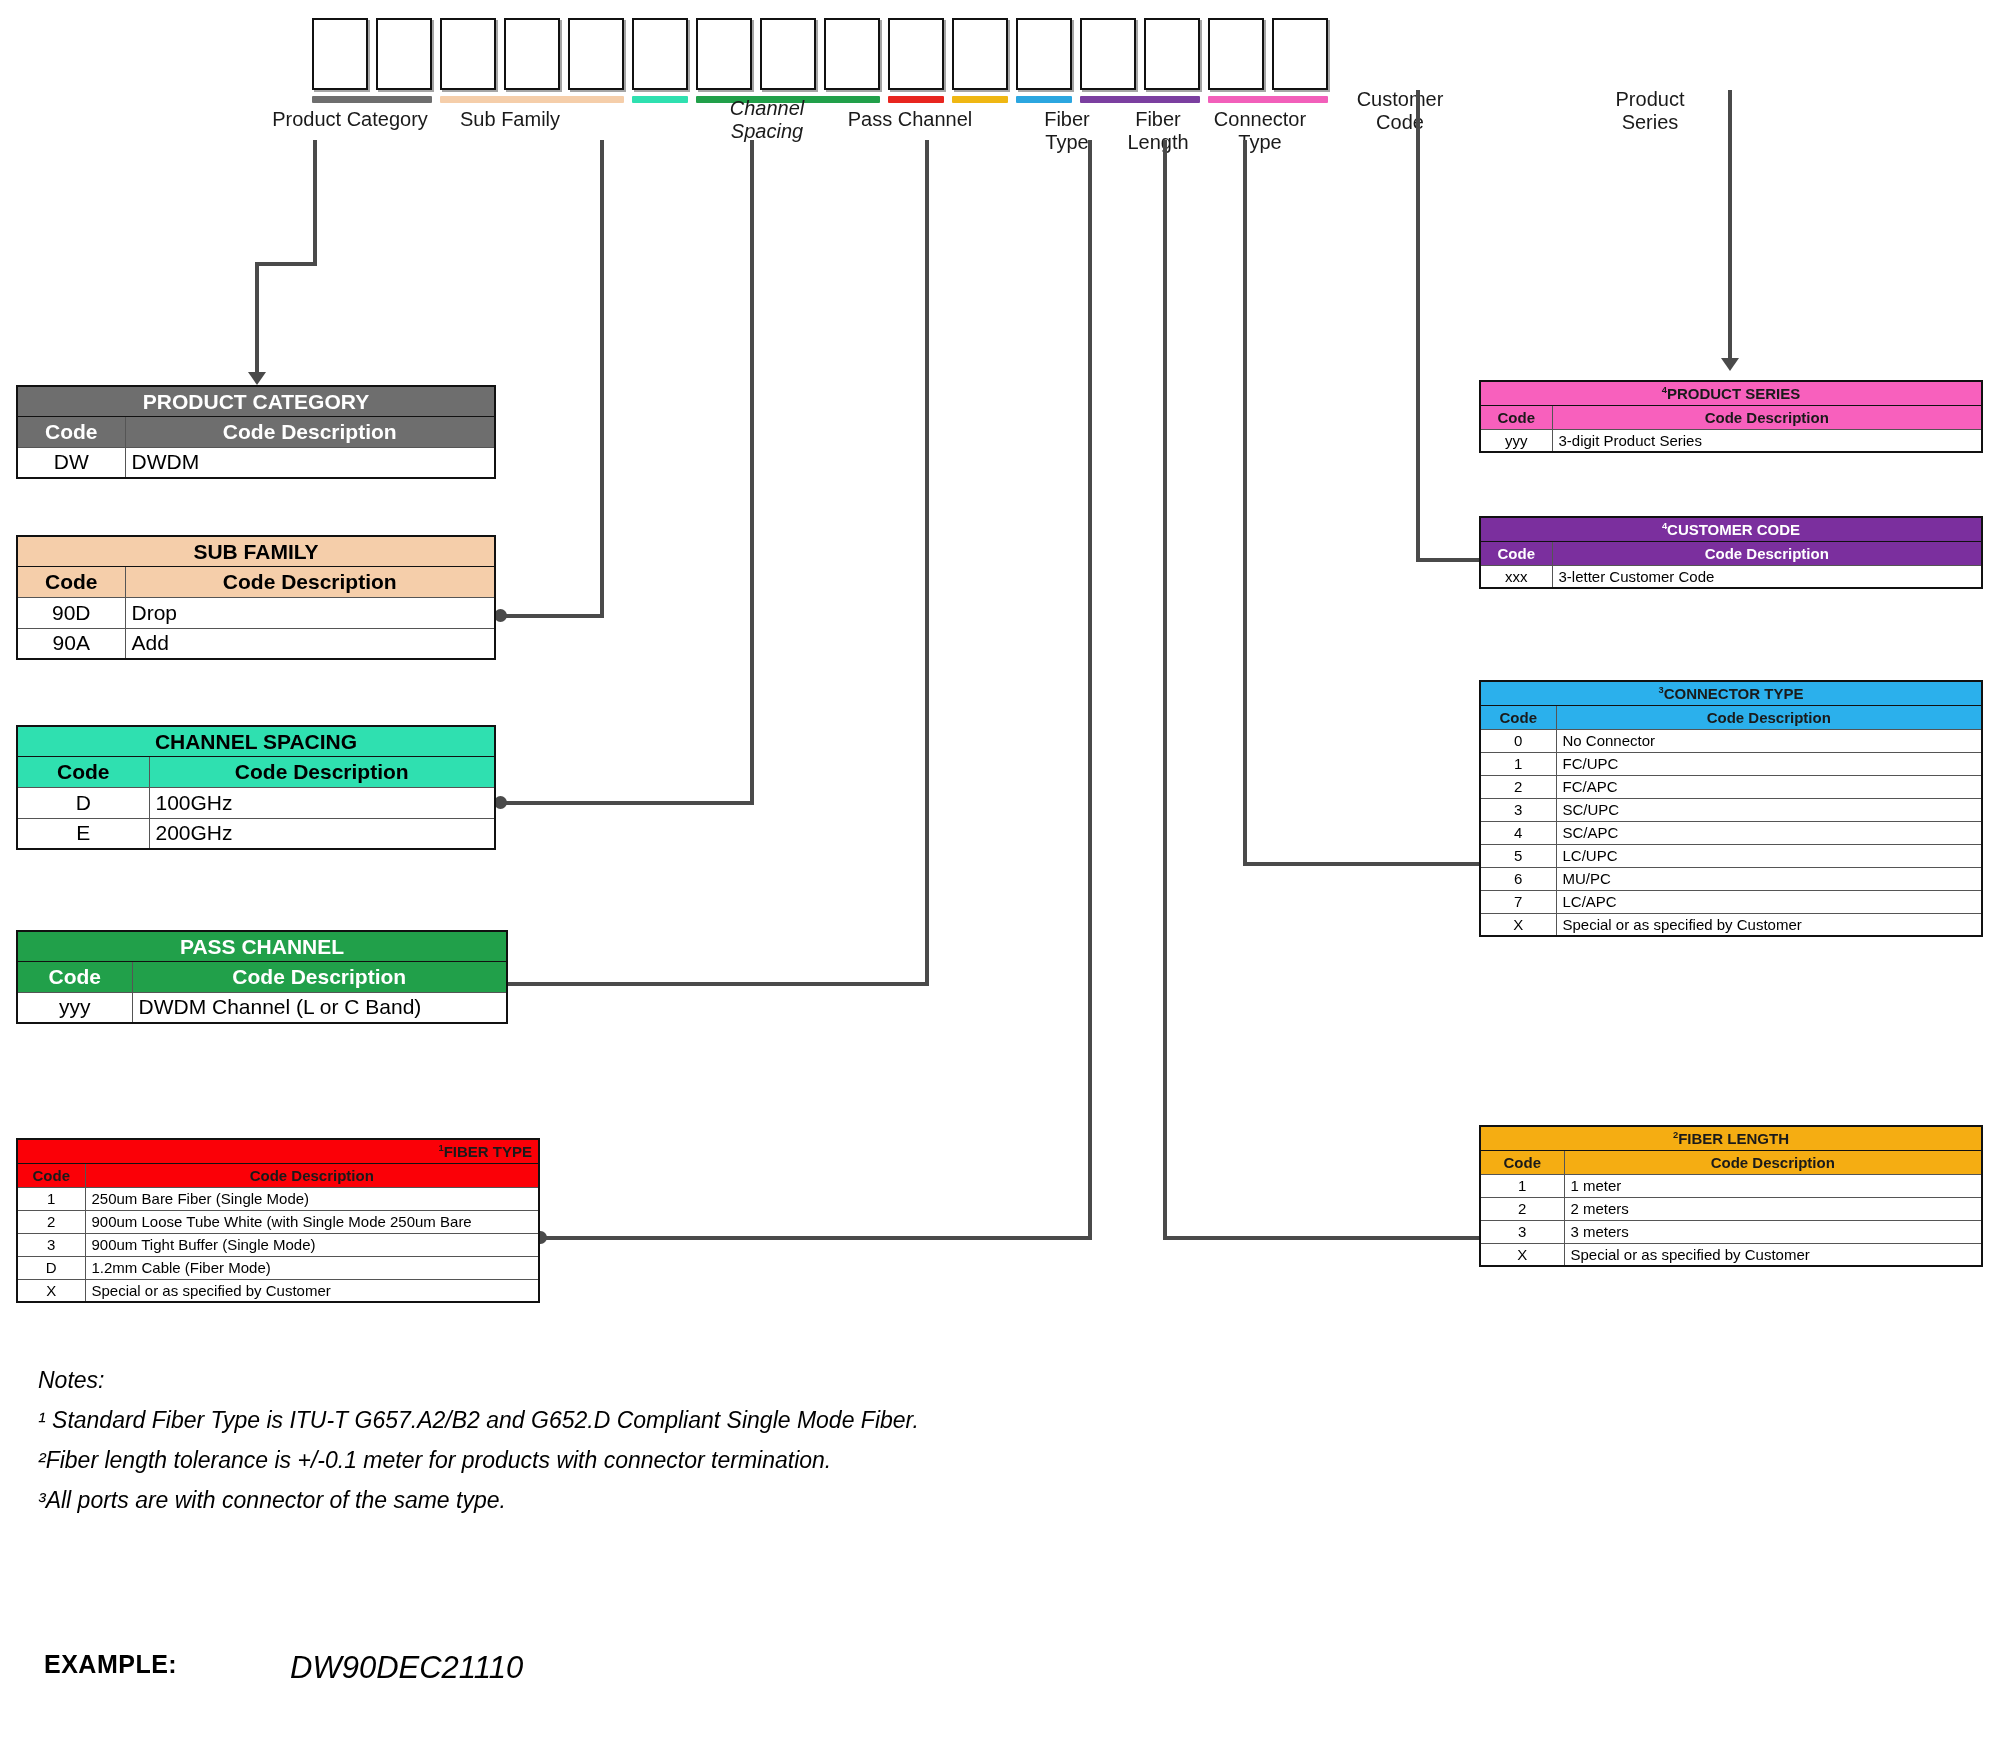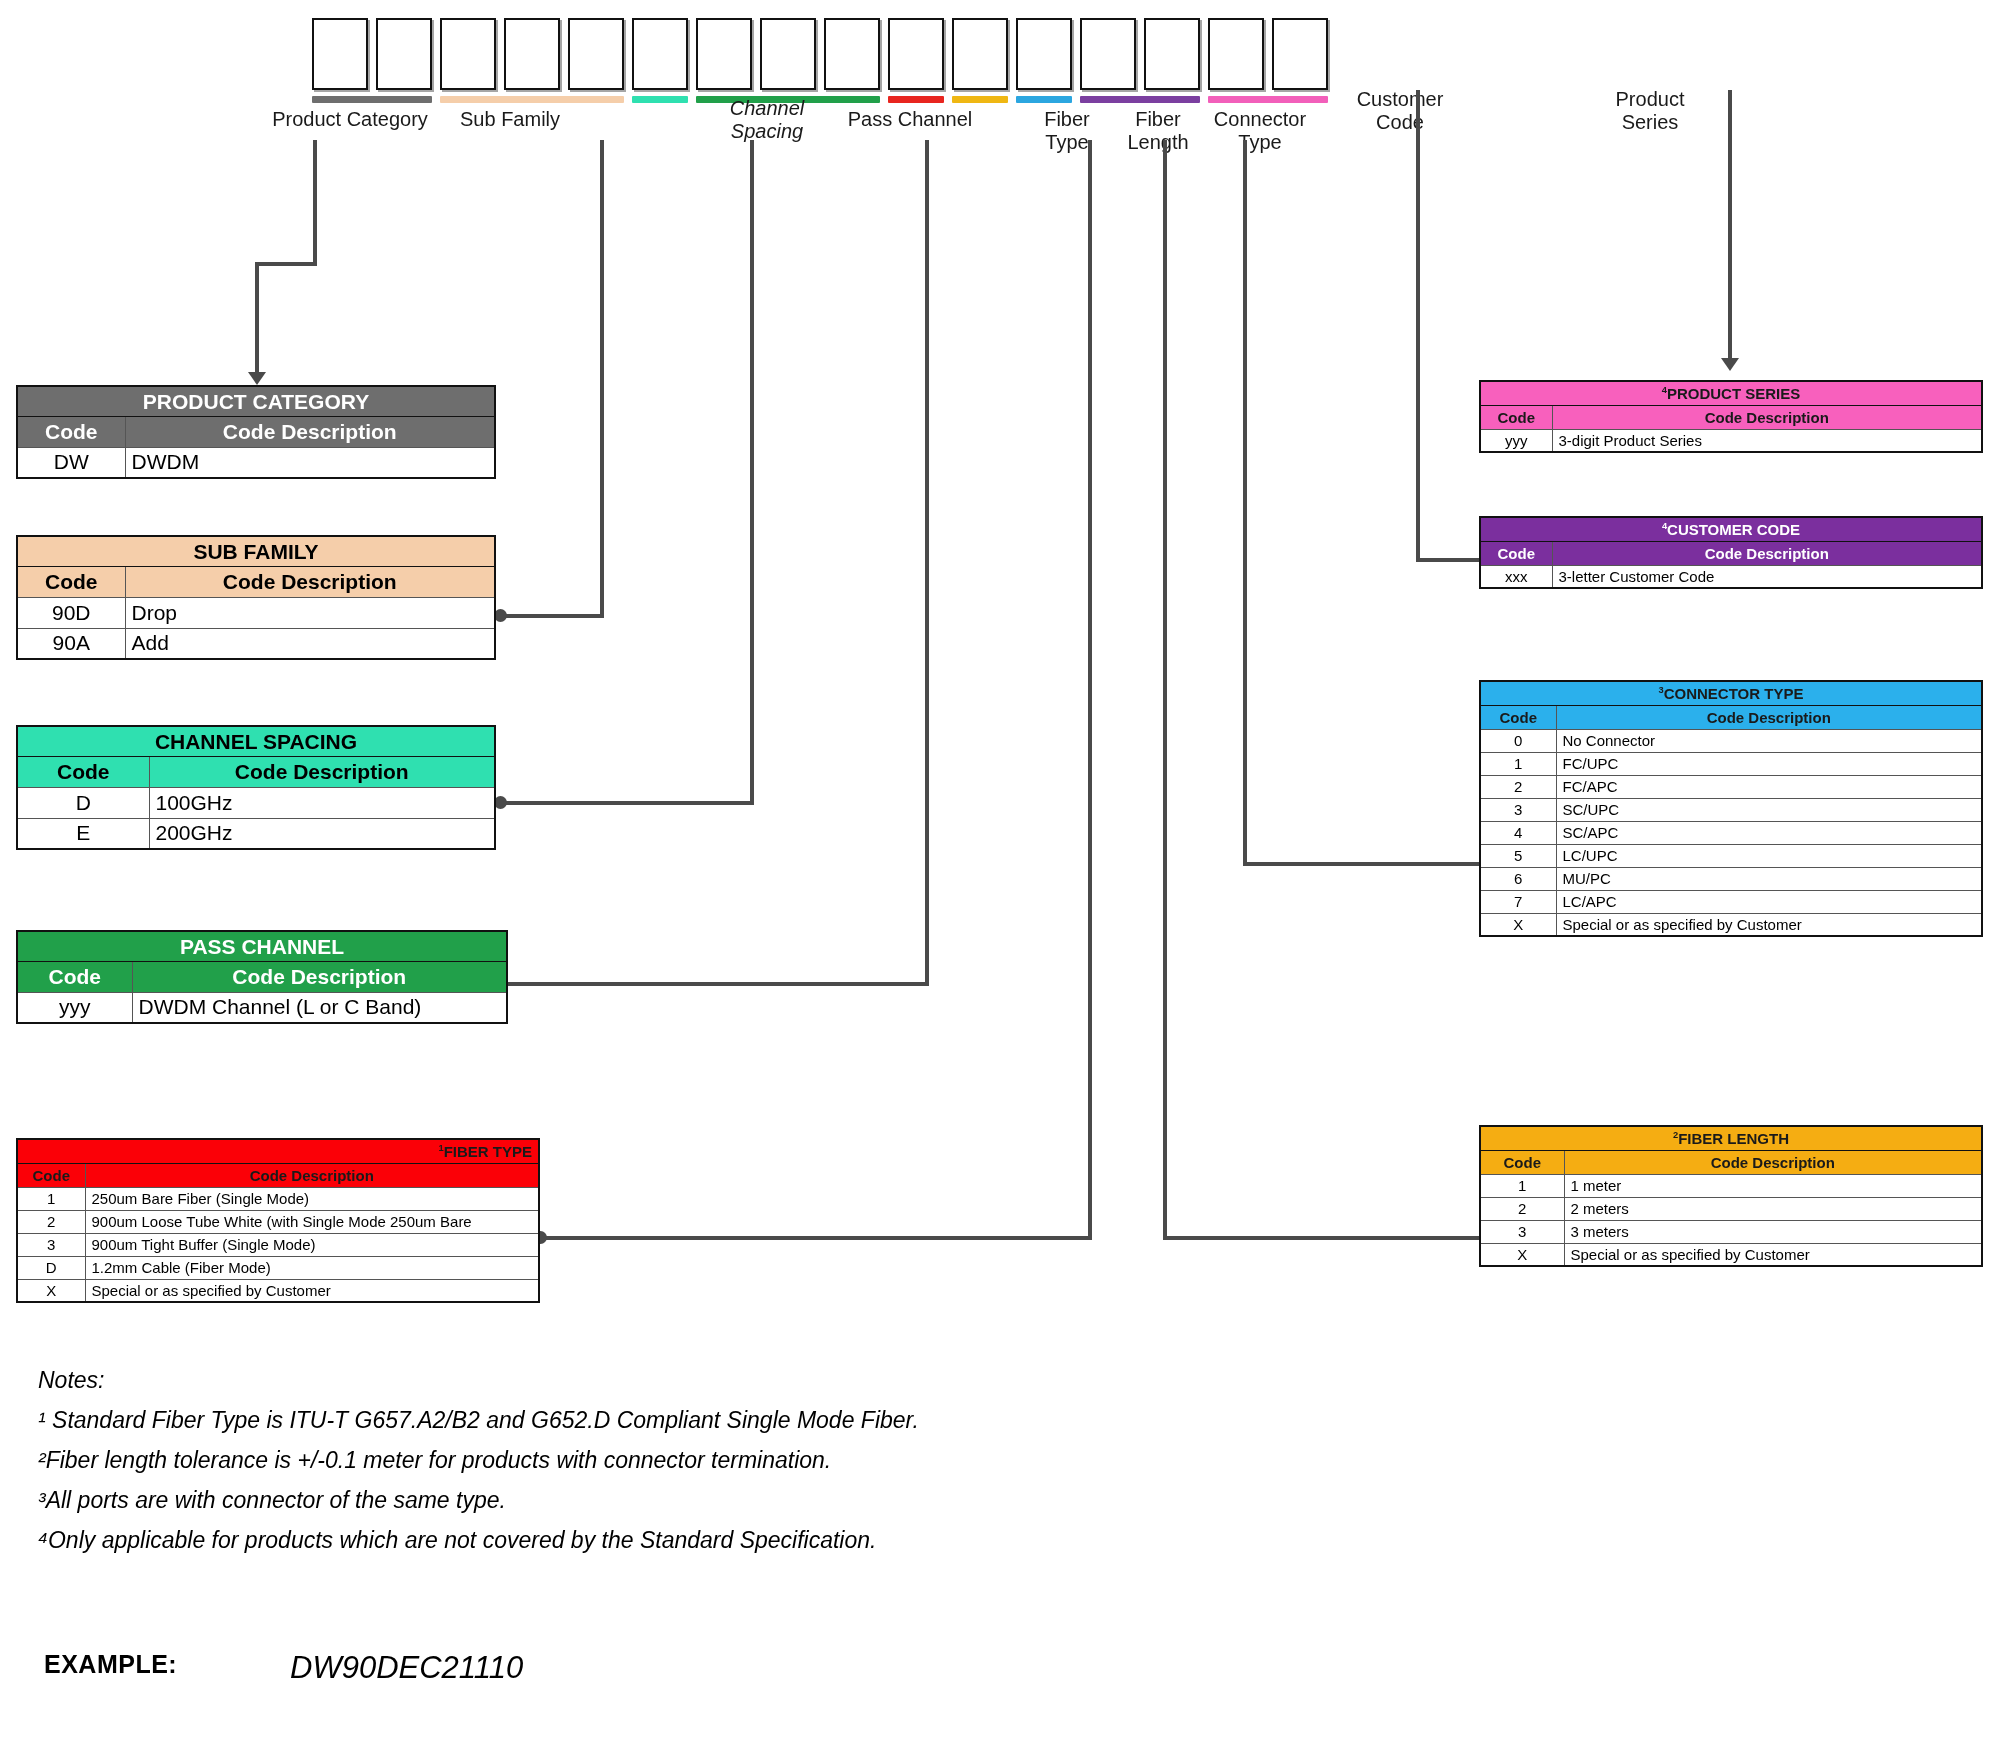--- a/index.html
+++ b/index.html
@@ -468,19 +468,18 @@
           <td class="desc-cell">Special or as specified by Customer</td>
         </tr>
     </tbody>
   </table>
 
   <div class="notes" style="left:38px; top:1360px;">
     <div>Notes:</div>
     <div>¹ Standard Fiber Type is ITU-T G657.A2/B2 and G652.D Compliant Single Mode Fiber.</div>
     <div>²Fiber length tolerance is +/-0.1 meter for products with connector termination.</div>
     <div>³All ports are with connector of the same type.</div>
-    <div>⁴Only applicable for products which are not covered by the Standard Specification.</div>
   </div>
 
   <div class="ex-label" style="left:44px; top:1650px;">EXAMPLE:</div>
   <div class="ex-line" style="left:290px; top:1650px;">DW90DEC21110</div>
 
 </div>
 
 </body></html>

